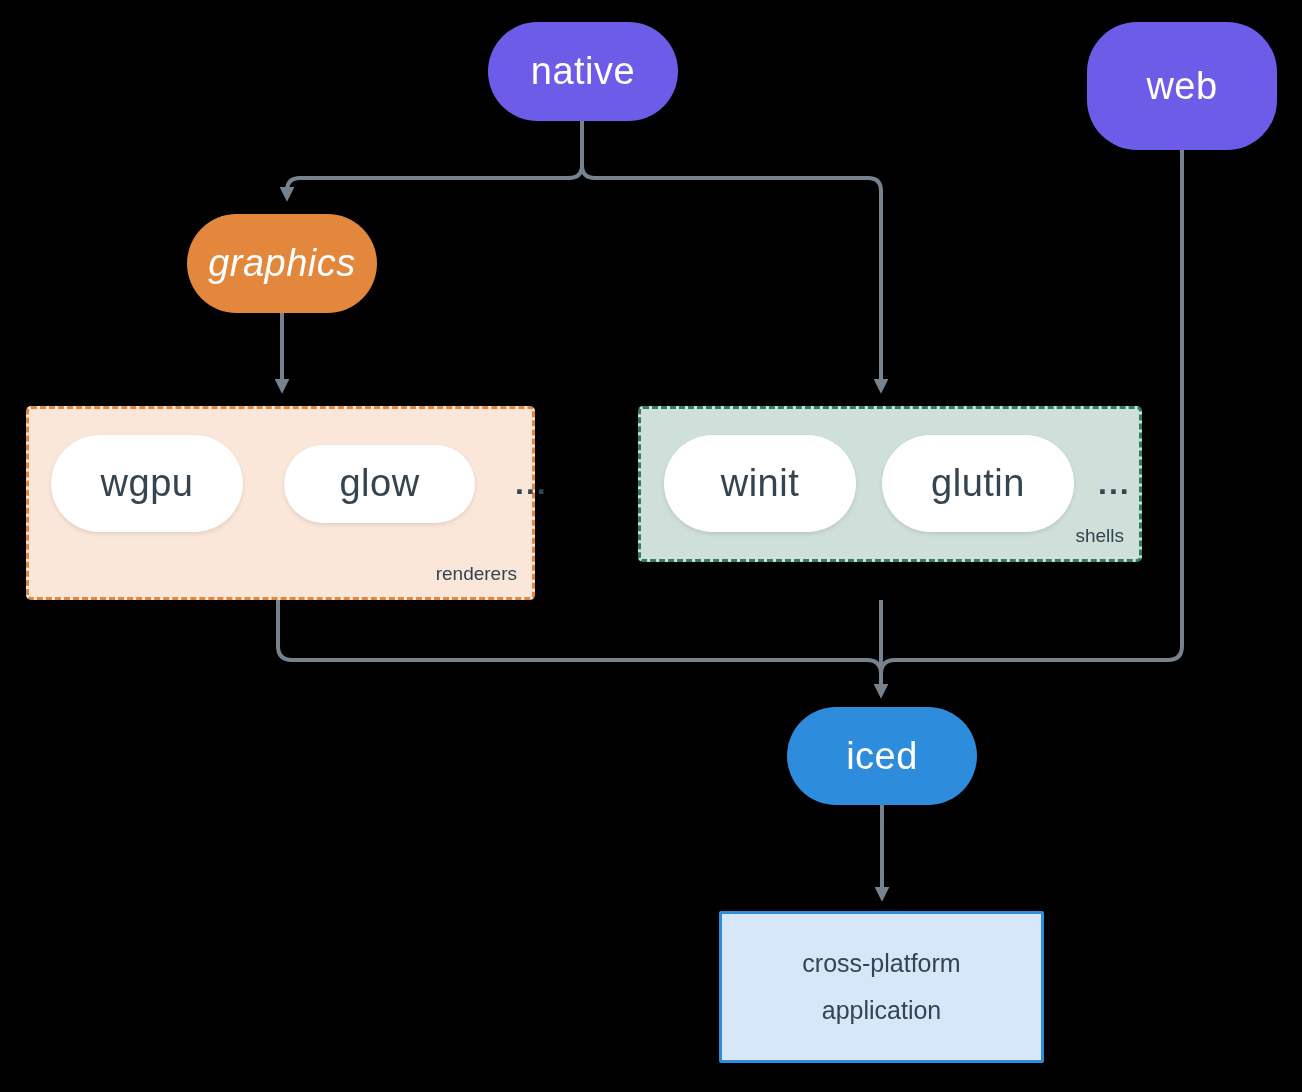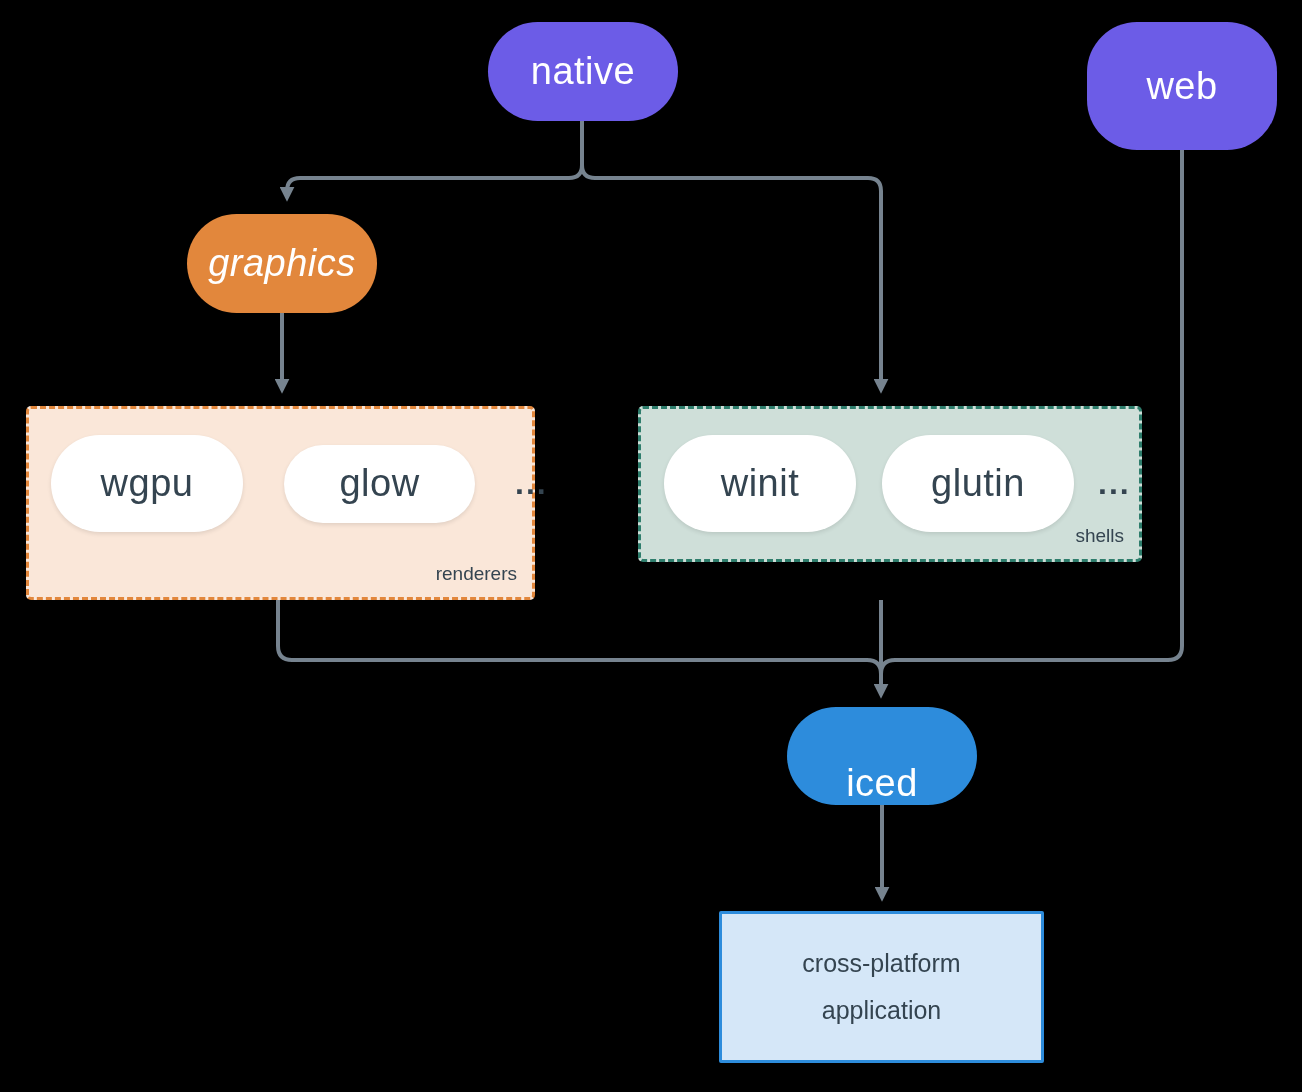--- a/index.html
+++ b/index.html
@@ -34,21 +34,21 @@
     position: absolute;
     display: flex;
     align-items: center;
     justify-content: center;
     border-radius: 50px;
     font-size: 38px;
     letter-spacing: 0.5px;
   }
   .pill.violet { background: var(--violet); color: var(--white); }
   .pill.orange { background: var(--orange); color: var(--white); font-style: italic; }
-  .pill.blue   { background: var(--blue);   color: var(--white); align-items: flex-end; }
+  .pill.blue   { background: var(--blue);   color: var(--white); }
   .pill.white  {
     background: var(--white);
     color: var(--ink);
     box-shadow: 0 2px 4px rgba(0,0,0,0.10);
   }
   .group-box {
     position: absolute;
     border-radius: 5px;
     box-sizing: border-box;
   }

